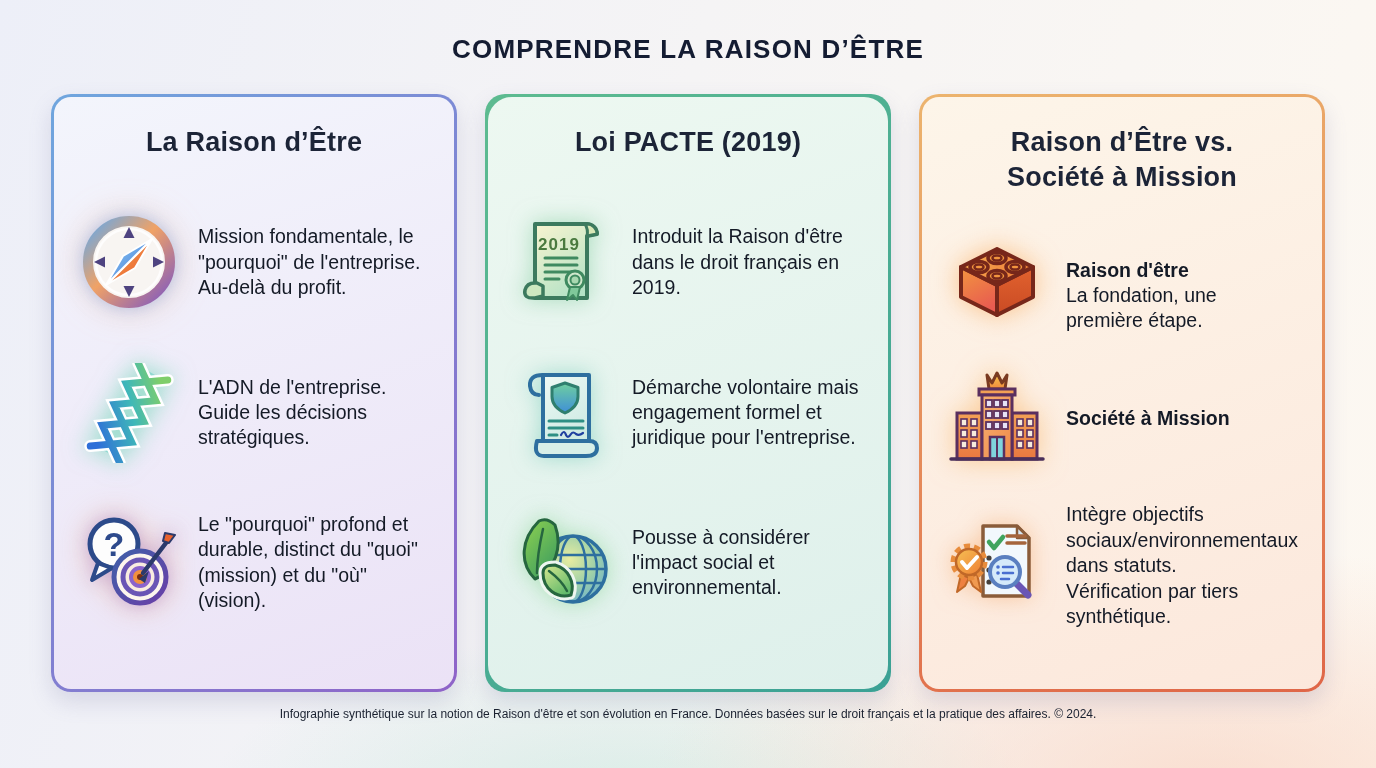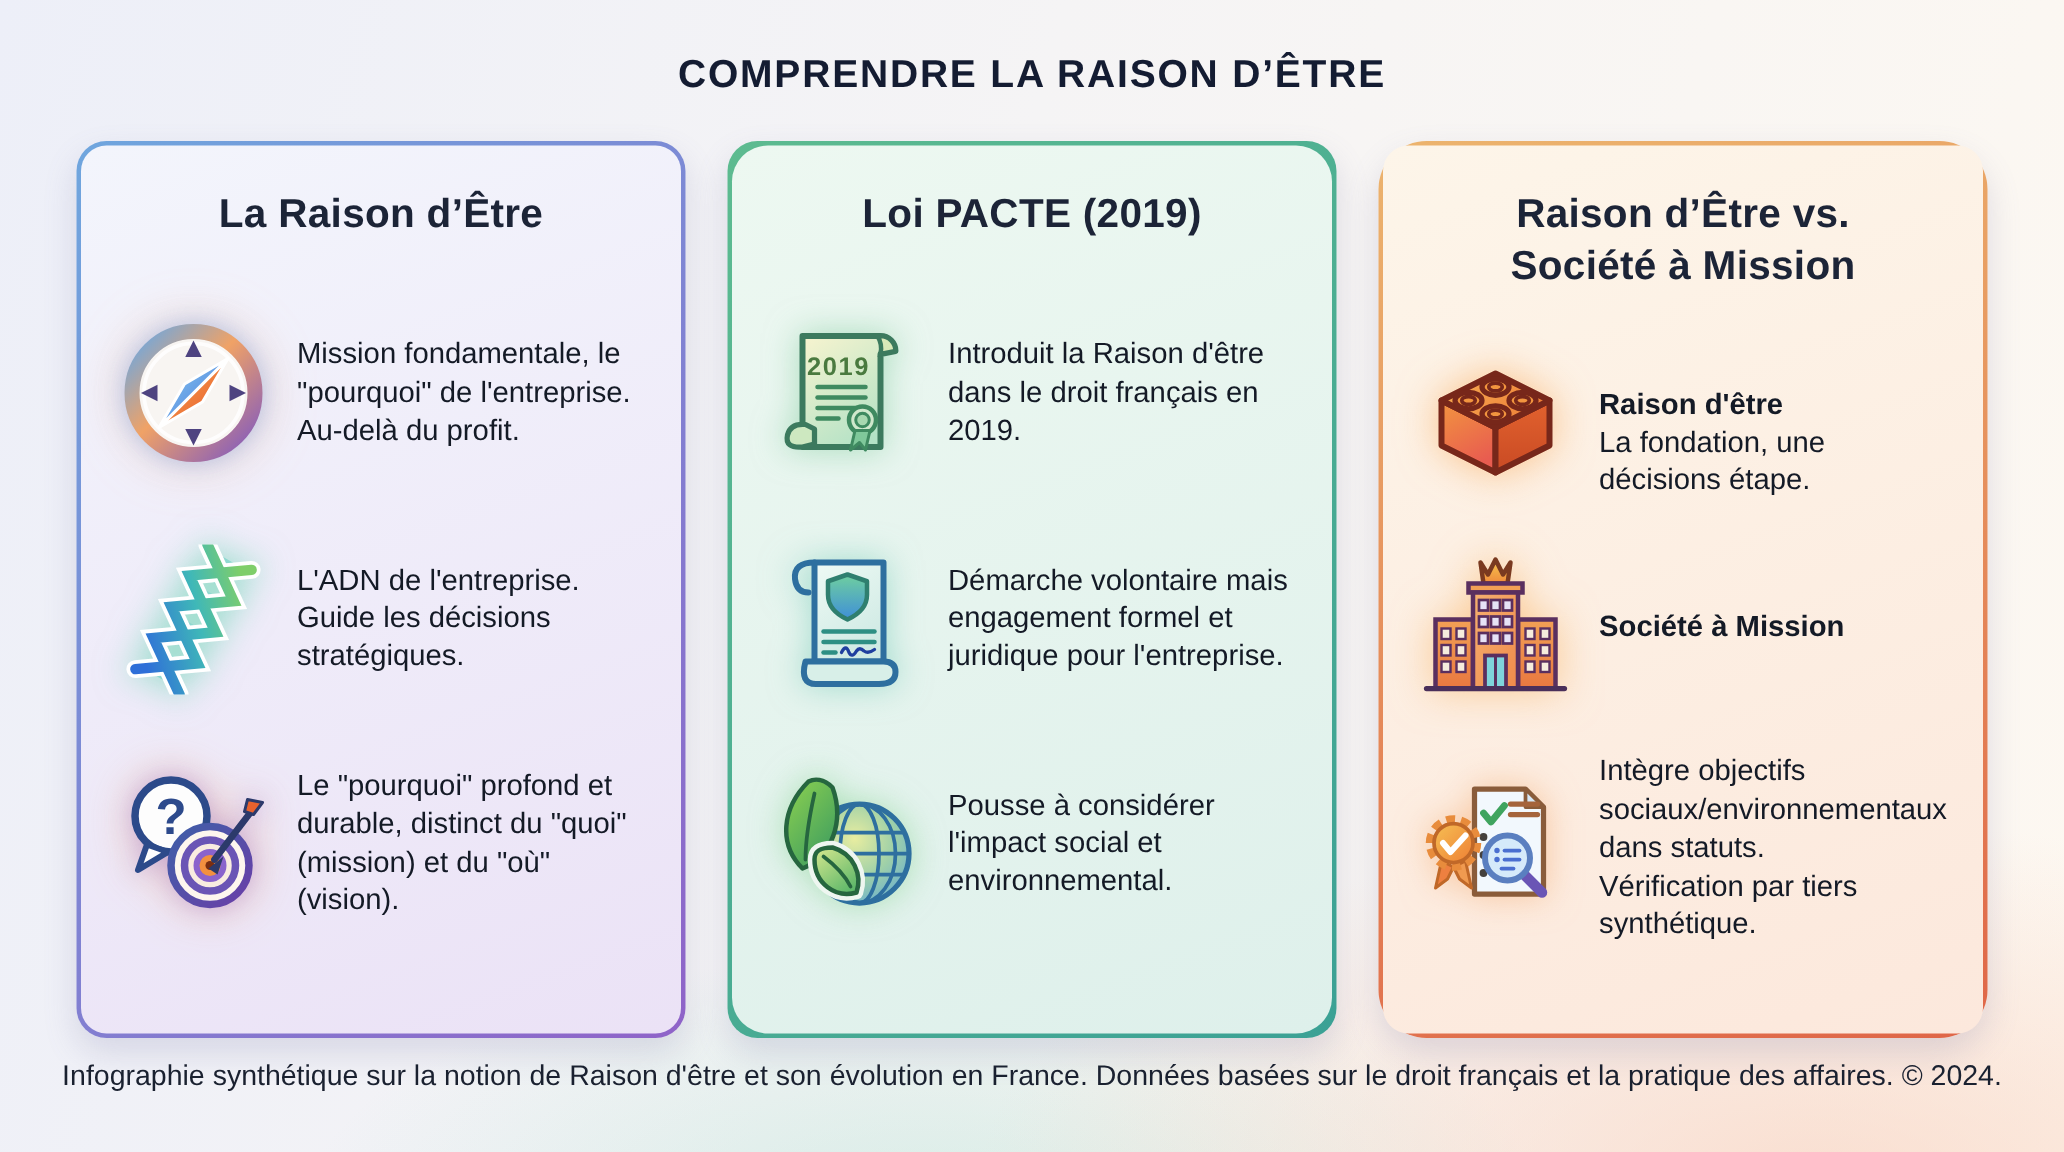--- a/index.html
+++ b/index.html
@@ -14,40 +14,40 @@
   }
   .page-title {
     text-align:center; margin-top:34px;
     font-size:26px; font-weight:800; letter-spacing:1.2px;
     color:#141c32;
   }
   .cards { display:flex; justify-content:center; gap:28px; margin-top:29px; }
   .card-frame { border-radius:20px; padding:3px; box-shadow:0 10px 22px rgba(110,110,160,0.20); }
   .card-frame.c1 { background:linear-gradient(135deg,#6fa6de,#8f63c8); }
   .card-frame.c2 { background:linear-gradient(135deg,#5dbb90,#3ba195); }
-  .card-frame.c3 { background:linear-gradient(165deg,#ecb46e,#df6648);border-radius:32px; }
+  .card-frame.c3 { background:linear-gradient(165deg,#ecb46e,#df6648); }
   .card {
     width:400px; height:592px; border-radius:17px;
     padding:22px 24px 28px; display:flex; flex-direction:column;
   }
   .card.c1 { background:linear-gradient(160deg,#f3f5fc 0%,#ebe2f6 100%); }
   .card.c2 { background:linear-gradient(160deg,#edf8f1 0%,#def0eb 100%);border-radius:24px; }
   .card.c3 { background:linear-gradient(160deg,#fdf5e9 0%,#fce8dc 100%); }
   .card-title {
     text-align:center; font-size:27px; font-weight:800; color:#1c2437;
     margin:6px 0 4px; line-height:1.3; white-space:pre-line; letter-spacing:0.2px;
   }
   .rows { flex:1; display:flex; flex-direction:column; justify-content:space-evenly; }
   .row { display:flex; align-items:center; gap:18px; }
   .icon-box { flex:0 0 102px; width:102px; height:104px; display:flex; align-items:center; justify-content:center; }
   svg.icon { width:100px; height:100px; }
   .item-text { flex:1; font-size:19.5px; line-height:1.3; color:#141a26; white-space:pre-line; }
   .item-text .bold { font-weight:700; display:block; }
   .breaky { overflow-wrap:anywhere; }
-  .footer-note { text-align:center; margin-top:15px; font-size:19px; color:#1a2130; }
+  .footer-note { text-align:center; margin-top:15px; font-size:12px; color:#1a2130; }
 
   .g-compass { filter:drop-shadow(0 0 9px rgba(120,160,230,0.55)) drop-shadow(0 0 16px rgba(240,170,120,0.35)); }
   .g-dna     { filter:drop-shadow(0 0 11px rgba(90,210,170,0.60)); }
   .g-qt      { filter:drop-shadow(0 0 9px rgba(150,120,220,0.45)) drop-shadow(0 0 15px rgba(245,160,100,0.40)); }
   .g-scroll  { filter:drop-shadow(0 0 11px rgba(120,200,150,0.55)); }
   .g-docsh   { filter:drop-shadow(0 0 11px rgba(110,200,180,0.55)); }
   .g-leaf    { filter:drop-shadow(0 0 11px rgba(130,210,140,0.55)); }
   .g-lego    { filter:drop-shadow(0 0 13px rgba(250,170,90,0.65)); }
   .g-build   { filter:drop-shadow(0 0 13px rgba(250,180,100,0.60)); }
   .g-cert    { filter:drop-shadow(0 0 11px rgba(245,170,110,0.55)); }
@@ -299,21 +299,21 @@
                 <ellipse cx="50" cy="25" rx="9" ry="5.5" fill="#f2953f" stroke-width="3.5"></ellipse>
                 <ellipse cx="50" cy="25" rx="4.5" ry="2.6" fill="none" stroke-width="2.5"></ellipse>
                 <ellipse cx="68" cy="34" rx="9" ry="5.5" fill="#f2953f" stroke-width="3.5"></ellipse>
                 <ellipse cx="68" cy="34" rx="4.5" ry="2.6" fill="none" stroke-width="2.5"></ellipse>
                 <ellipse cx="50" cy="43" rx="9" ry="5.5" fill="#f2953f" stroke-width="3.5"></ellipse>
                 <ellipse cx="50" cy="43" rx="4.5" ry="2.6" fill="none" stroke-width="2.5"></ellipse>
               </g>
             </svg>
           </div>
           <div class="item-text">
-            <span class="bold">Raison d'être</span><span>La fondation, une décisions étape.</span>
+            <span class="bold">Raison d'être</span><span>La fondation, une première étape.</span>
           </div>
         </div>
 
         <div class="row">
           <div class="icon-box">
             <svg class="icon g-build" viewBox="0 0 100 100">
               <defs>
                 <linearGradient id="bCrown" x1="0" y1="0" x2="0" y2="1">
                     <stop offset="0" stop-color="#f6c84e"></stop>
                     <stop offset="1" stop-color="#ef8a3c"></stop>

